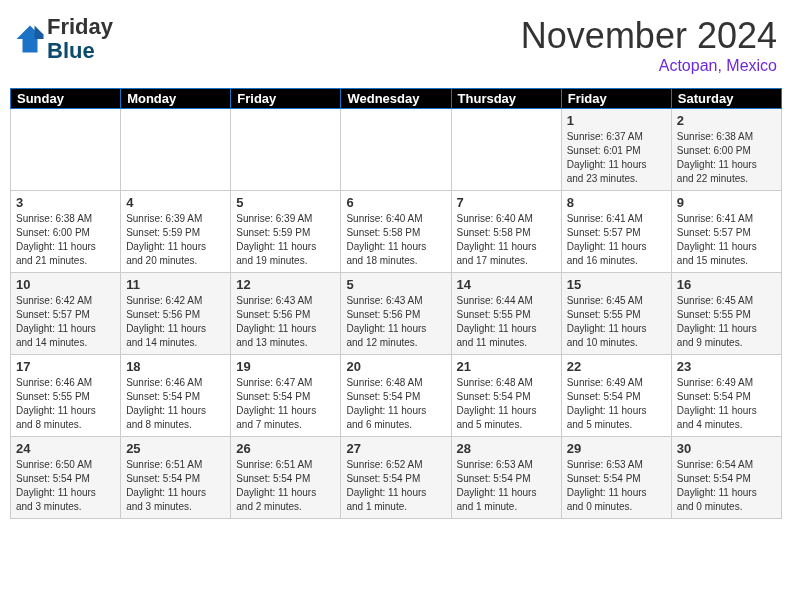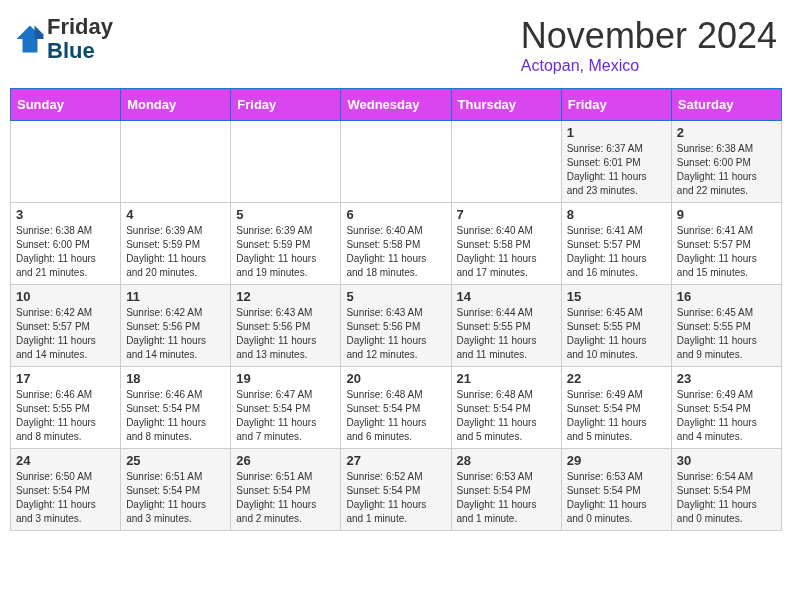--- a/index.html
+++ b/index.html
@@ -27,40 +27,41 @@
       line-height: 1.1;
     }
     .logo-general { color: #333; }
     .logo-blue { color: #0c4a6e; }
     .logo-icon {
       width: 30px;
       height: 30px;
       margin-right: 2px;
     }
     .title-area {
+      text-align: right;
     }
     .month-title {
       font-size: 36px;
       color: #333;
       font-weight: normal;
     }
     .subtitle {
       font-size: 16px;
       color: #6d28d9;
     }
     table {
       width: 100%;
       border-collapse: collapse;
       table-layout: fixed;
     }
     thead tr th {
-      background: #d946ef;
+      background: #000000;
       color: #fff;
       text-align: left;
-      padding: 8px 6px;
+      padding: 2px 6px;
       font-size: 13px;
       font-weight: bold;
       border: 1px solid #1a73c7;
     }
     tbody tr td {
       vertical-align: top;
       border: 1px solid #ccc;
       padding: 4px 5px;
       font-size: 10.5px;
       color: #333;

